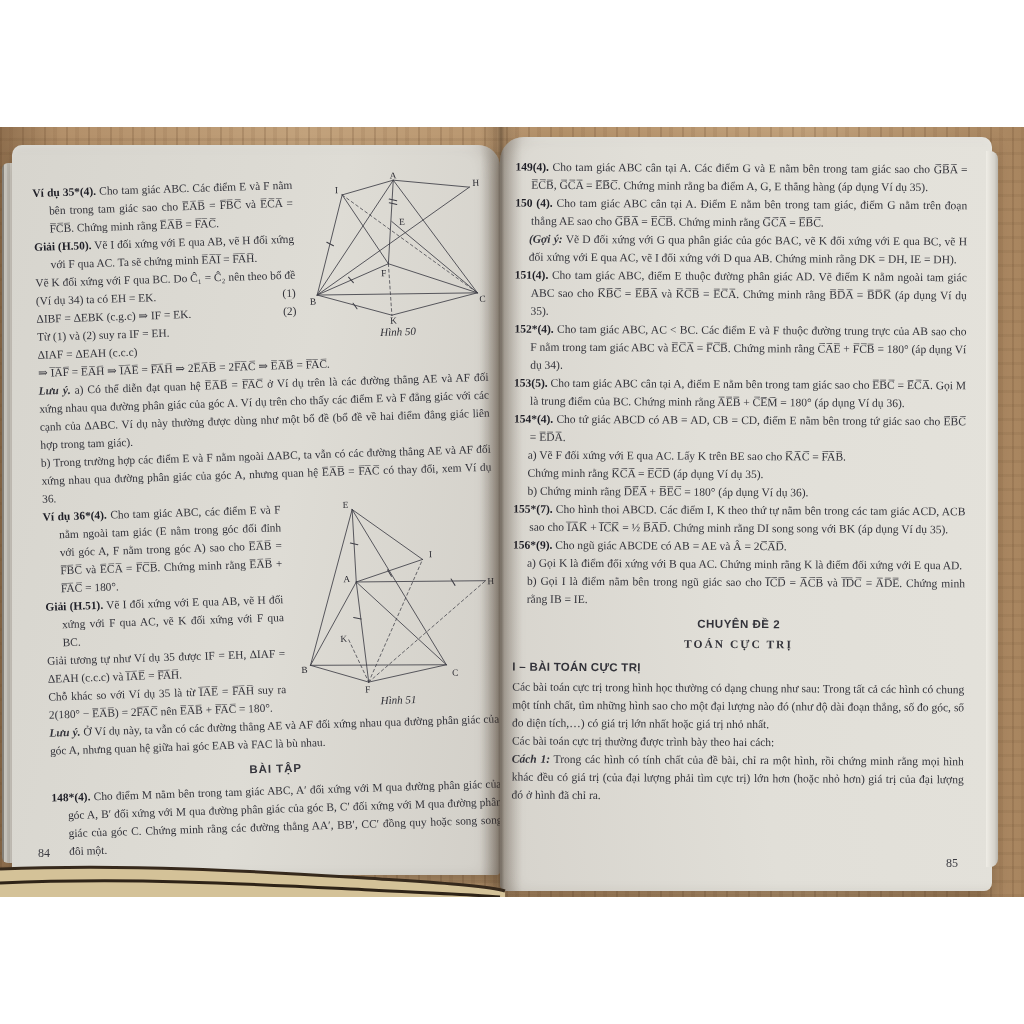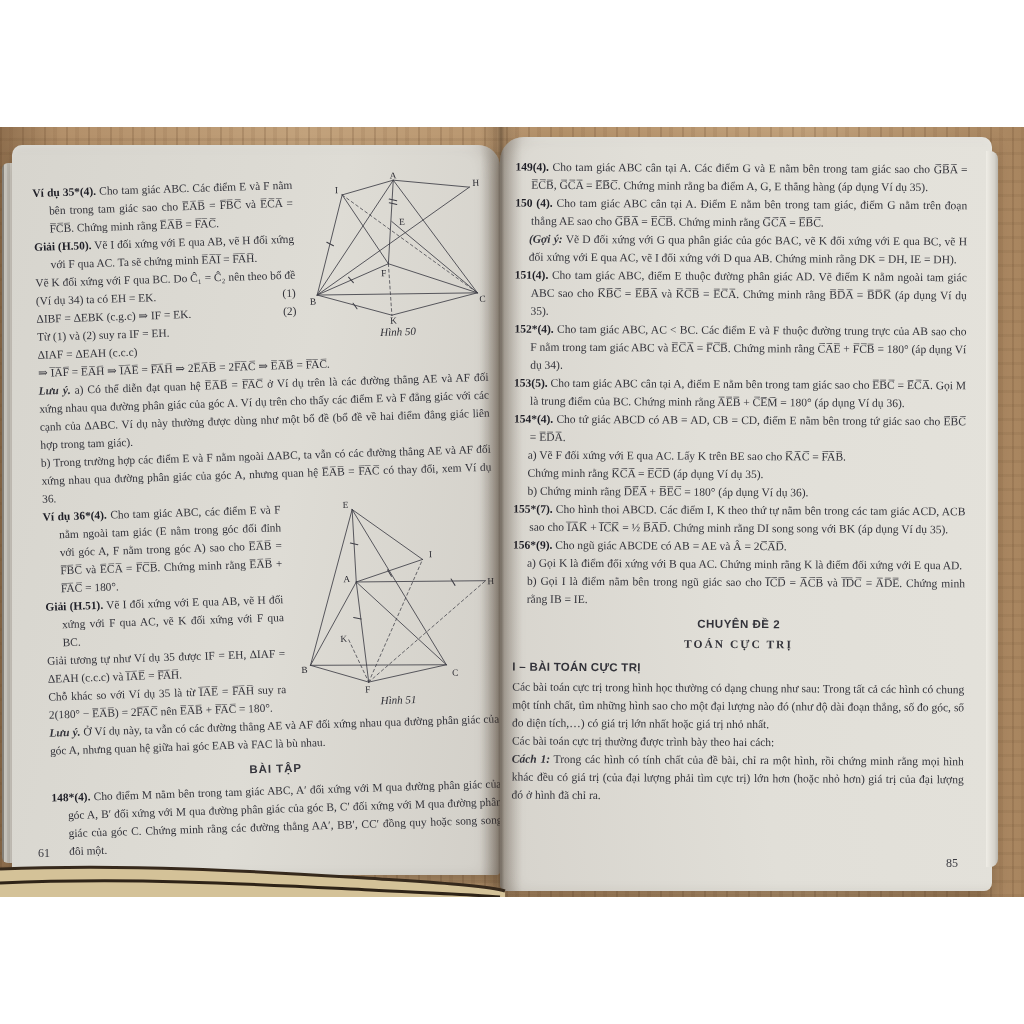--- a/index.html
+++ b/index.html
@@ -150,21 +150,21 @@
         <p class="hang"><b class="lead">Ví dụ 36*(4).</b> <span>Cho tam giác ABC, các điểm E và F nằm ngoài tam giác (E nằm trong góc đối đỉnh với góc A, F nằm trong góc A) sao cho E̅A̅B̅ = F̅B̅C̅ và E̅C̅A̅ = F̅C̅B̅. Chứng minh rằng E̅A̅B̅ + F̅A̅C̅ = 180°.</span></p>
         <p class="hang"><b class="lead">Giải (H.51).</b> <span>Vẽ I đối xứng với E qua AB, vẽ H đối xứng với F qua AC, vẽ K đối xứng với F qua BC.</span></p>
         <p><span>Giải tương tự như Ví dụ 35 được IF = EH, ΔIAF = ΔEAH (c.c.c) và I̅A̅E̅ = F̅A̅H̅.</span></p>
         <p><span>Chỗ khác so với Ví dụ 35 là từ I̅A̅E̅ = F̅A̅H̅ suy ra 2(180° − E̅A̅B̅) = 2F̅A̅C̅ nên E̅A̅B̅ + F̅A̅C̅ = 180°.</span></p>
         <p><i class="lead">Lưu ý.</i> <span>Ở Ví dụ này, ta vẫn có các đường thẳng AE và AF đối xứng nhau qua đường phân giác của góc A, nhưng quan hệ giữa hai góc EAB và FAC là bù nhau.</span></p>
 
         <p class="heading-bt">BÀI TẬP</p>
 
         <p class="hang"><b class="lead">148*(4).</b> <span>Cho điểm M nằm bên trong tam giác ABC, A′ đối xứng với M qua đường phân giác của góc A, B′ đối xứng với M qua đường phân giác của góc B, C′ đối xứng với M qua đường phân giác của góc C. Chứng minh rằng các đường thẳng AA′, BB′, CC′ đồng quy hoặc song song đôi một.</span></p>
       </div>
-      <span class="pagenum pn-left">61</span>
+      <span class="pagenum pn-left">84</span>
     </div>
 
     <div class="page page-right">
       <div class="content content-right">
         <p class="hang"><b class="lead">149(4).</b> <span>Cho tam giác ABC cân tại A. Các điểm G và E nằm bên trong tam giác sao cho G̅B̅A̅ = E̅C̅B̅, G̅C̅A̅ = E̅B̅C̅. Chứng minh rằng ba điểm A, G, E thẳng hàng (áp dụng Ví dụ 35).</span></p>
         <p class="hang"><b class="lead">150 (4).</b> <span>Cho tam giác ABC cân tại A. Điểm E nằm bên trong tam giác, điểm G nằm trên đoạn thẳng AE sao cho G̅B̅A̅ = E̅C̅B̅. Chứng minh rằng G̅C̅A̅ = E̅B̅C̅.</span></p>
         <p class="sub"><i class="lead">(Gợi ý:</i> <span>Vẽ D đối xứng với G qua phân giác của góc BAC, vẽ K đối xứng với E qua BC, vẽ H đối xứng với E qua AC, vẽ I đối xứng với D qua AB. Chứng minh rằng DK = DH, IE = DH).</span></p>
         <p class="hang"><b class="lead">151(4).</b> <span>Cho tam giác ABC, điểm E thuộc đường phân giác AD. Vẽ điểm K nằm ngoài tam giác ABC sao cho K̅B̅C̅ = E̅B̅A̅ và K̅C̅B̅ = E̅C̅A̅. Chứng minh rằng B̅D̅A̅ = B̅D̅K̅ (áp dụng Ví dụ 35).</span></p>
         <p class="hang"><b class="lead">152*(4).</b> <span>Cho tam giác ABC, AC &lt; BC. Các điểm E và F thuộc đường trung trực của AB sao cho F nằm trong tam giác ABC và E̅C̅A̅ = F̅C̅B̅. Chứng minh rằng C̅A̅E̅ + F̅C̅B̅ = 180° (áp dụng Ví dụ 34).</span></p>
         <p class="hang"><b class="lead">153(5).</b> <span>Cho tam giác ABC cân tại A, điểm E nằm bên trong tam giác sao cho E̅B̅C̅ = E̅C̅A̅. Gọi M là trung điểm của BC. Chứng minh rằng A̅E̅B̅ + C̅E̅M̅ = 180° (áp dụng Ví dụ 36).</span></p>

